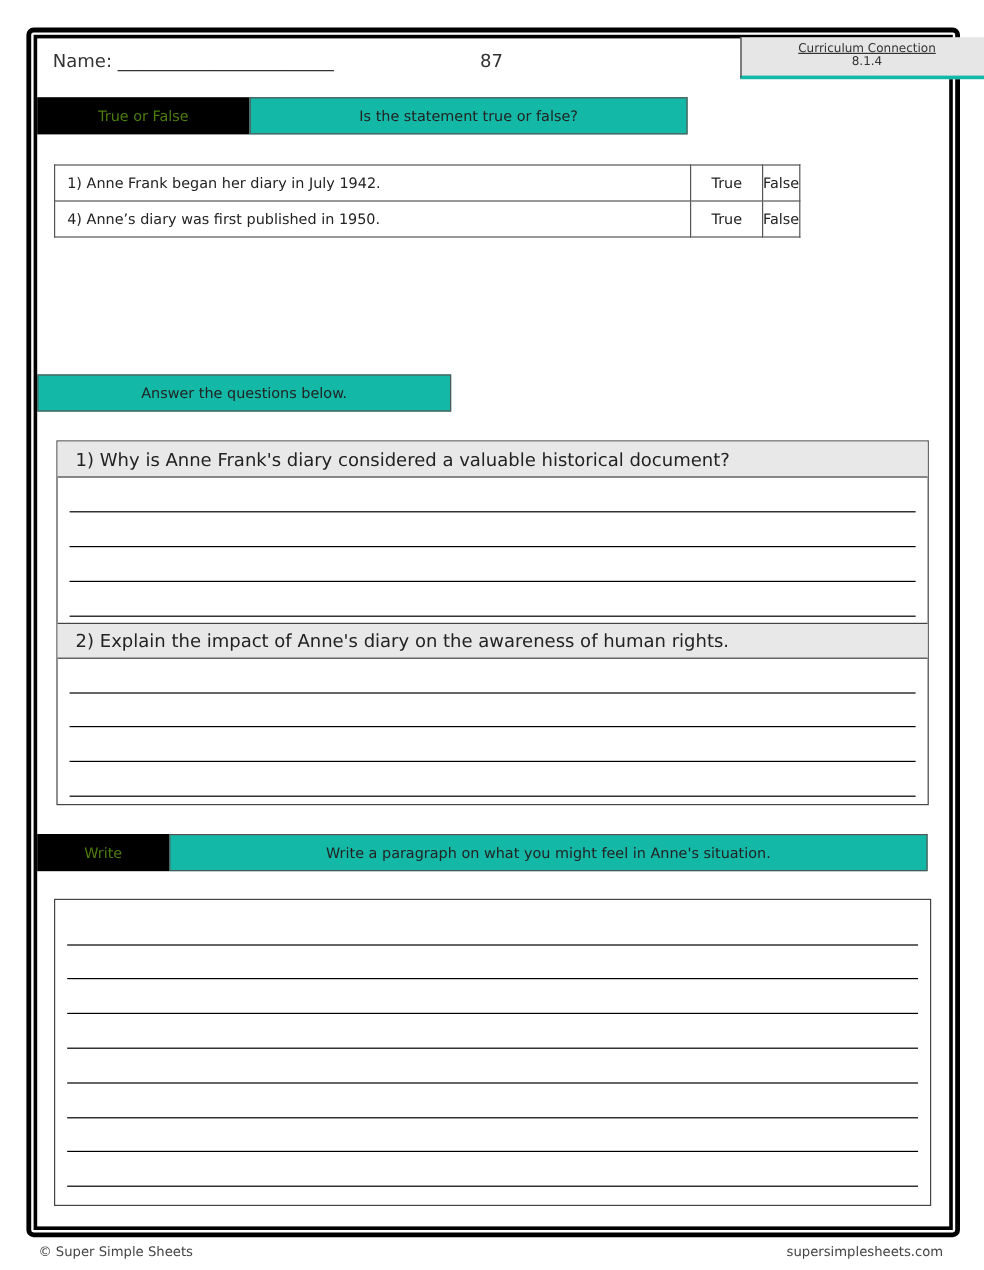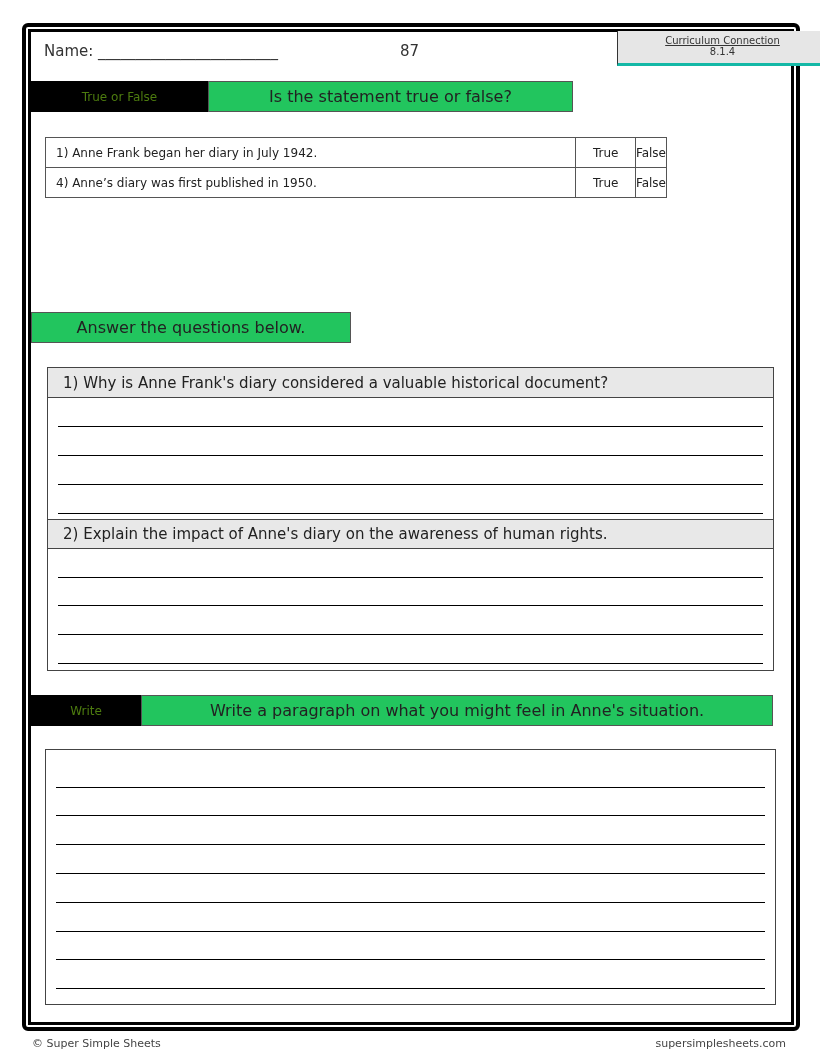--- a/index.html
+++ b/index.html
@@ -25,22 +25,22 @@
     box-sizing: border-box; text-align: center; font-size: 10px; color: #333;
     padding-top: 4px; line-height: 11px;
   }
   .curriculum .title { text-decoration: underline; }
   .section-head { display: flex; height: 31px; box-sizing: border-box; }
   .section-tab {
     background: #000; color: #4d7c0f; font-size: 12px; display: flex;
     align-items: center; justify-content: center; height: 100%;
   }
   .section-inst {
-    background: #22c55e; border: 1px solid #555; box-sizing: border-box;
-    font-size: 16px; color: #222; display: flex; align-items: center;
+    background: #14b8a6; border: 1px solid #555; box-sizing: border-box;
+    font-size: 12px; color: #222; display: flex; align-items: center;
     justify-content: center; height: 100%;
   }
   table.tf {
     position: absolute; left: 45px; top: 137px; width: 622px;
     border-collapse: collapse; font-size: 12px;
   }
   table.tf td {
     border: 1px solid #555; height: 29px; padding: 0 0 0 10px; color: #222;
   }
   table.tf td.opt { text-align: center; padding: 0; cursor: pointer; }
@@ -90,21 +90,21 @@
     </tr>
     <tr>
       <td>4) Anne’s diary was first published in 1950.</td>
       <td class="opt">True</td>
       <td class="opt">False</td>
     </tr>
   </tbody>
 </table>
 
 <div class="abs section-head" style="left:31px; top:312px;">
-  <div class="section-inst" style="width:320px;">Answer the questions below.</div>
+  <div class="section-inst" style="width:345px;">Answer the questions below.</div>
 </div>
 
 <div class="qbox">
   <div class="qhead">1) Why is Anne Frank's diary considered a valuable historical document?</div>
   <div class="qlines">
     <div class="line" style="top:28px;"></div>
     <div class="line" style="top:57px;"></div>
     <div class="line" style="top:86px;"></div>
     <div class="line" style="top:115px;"></div>
   </div>

